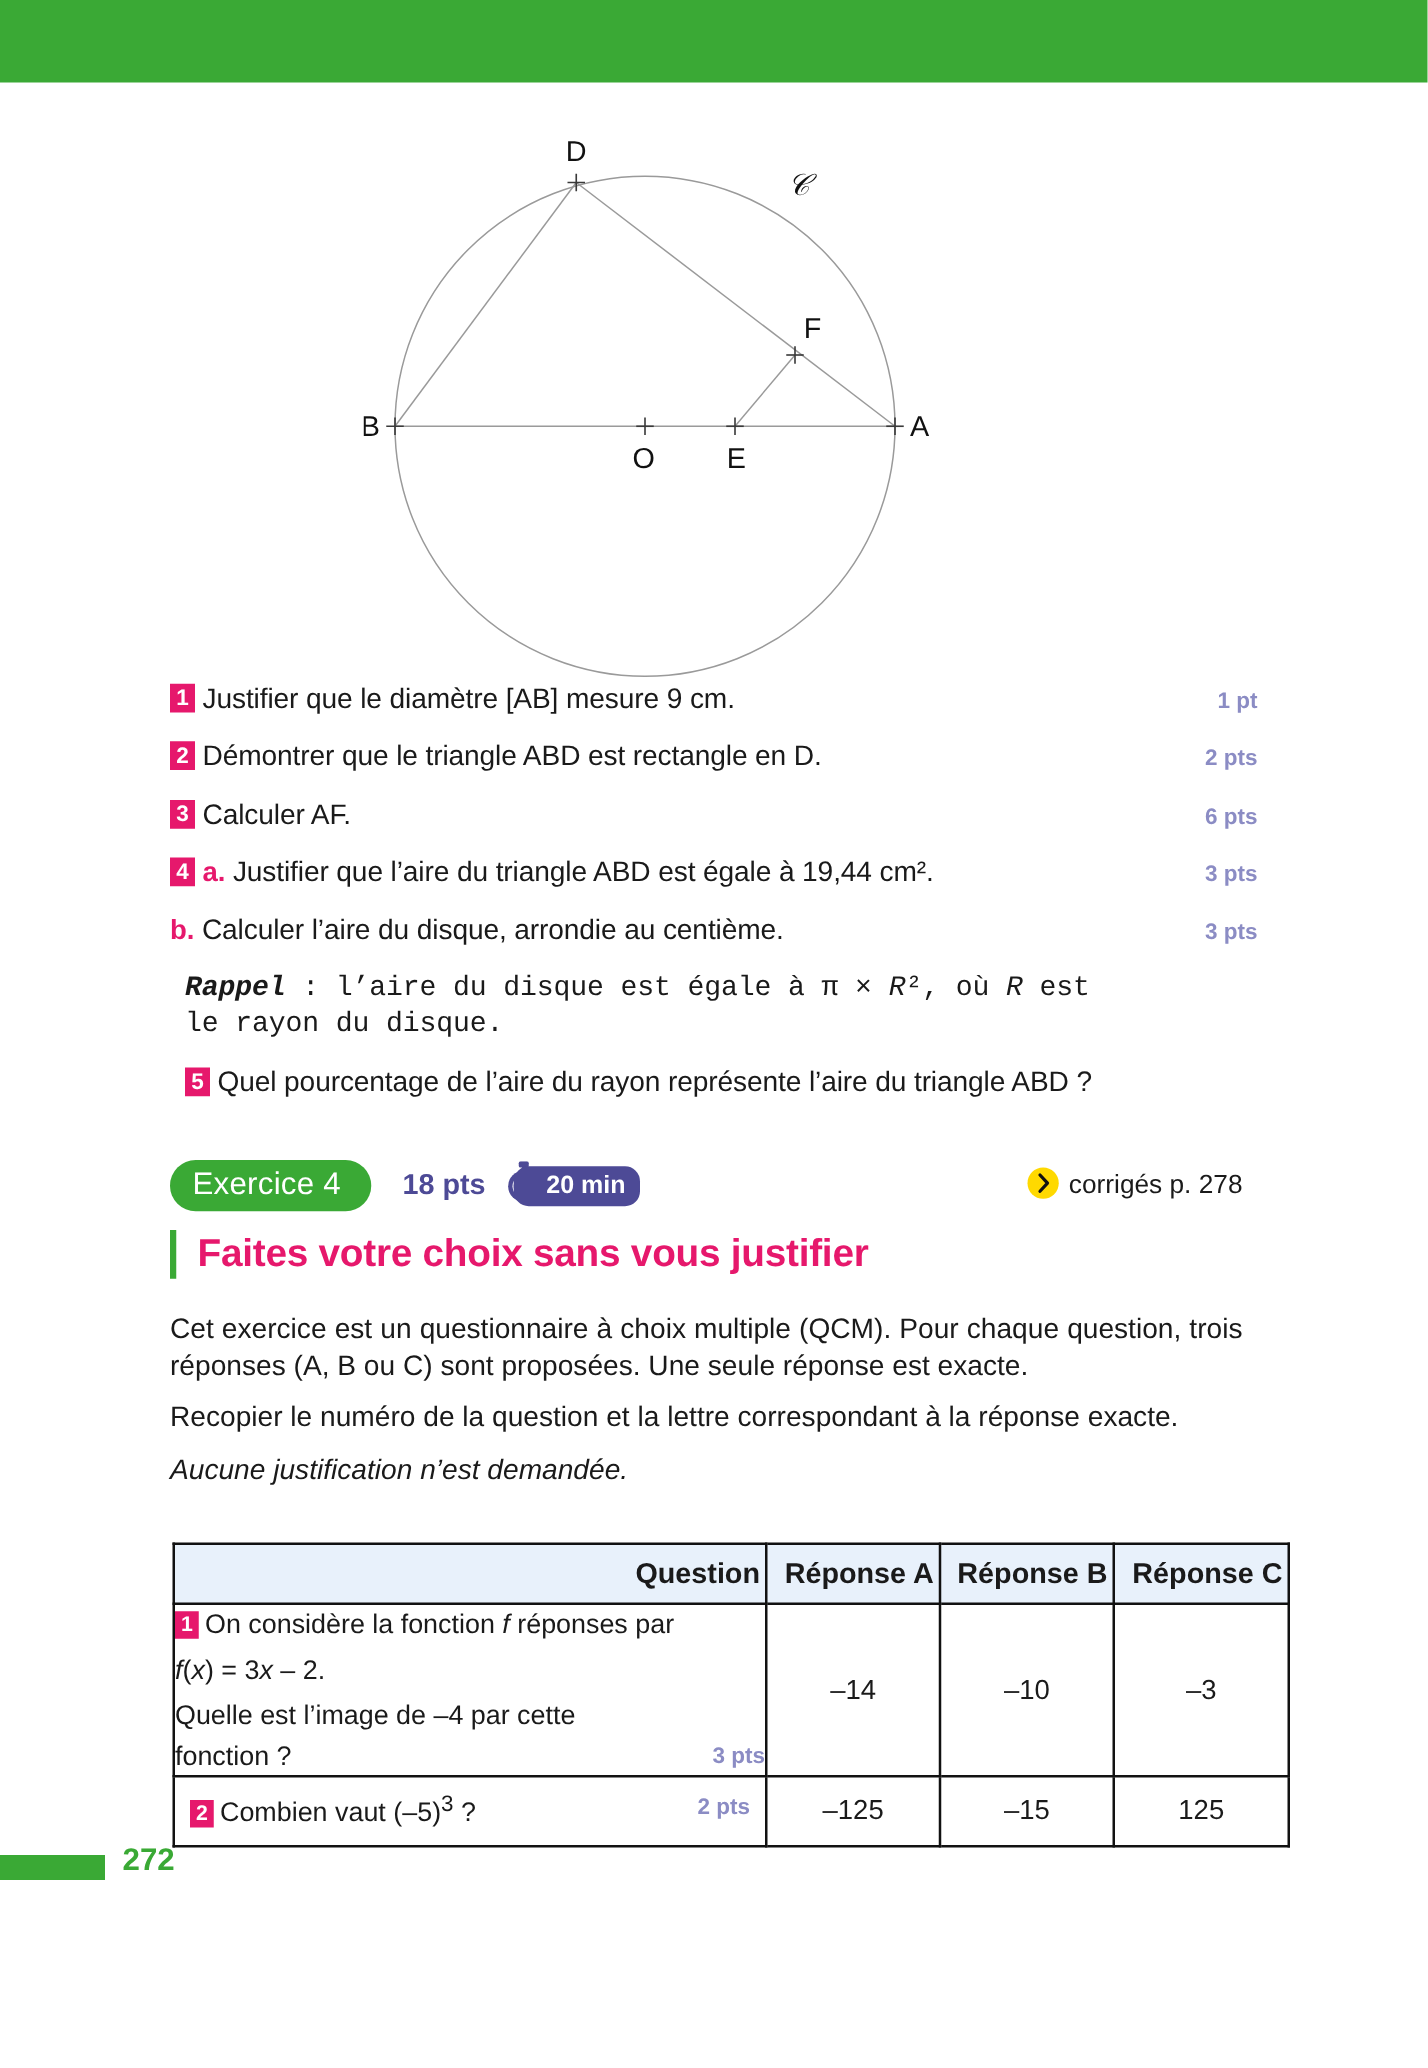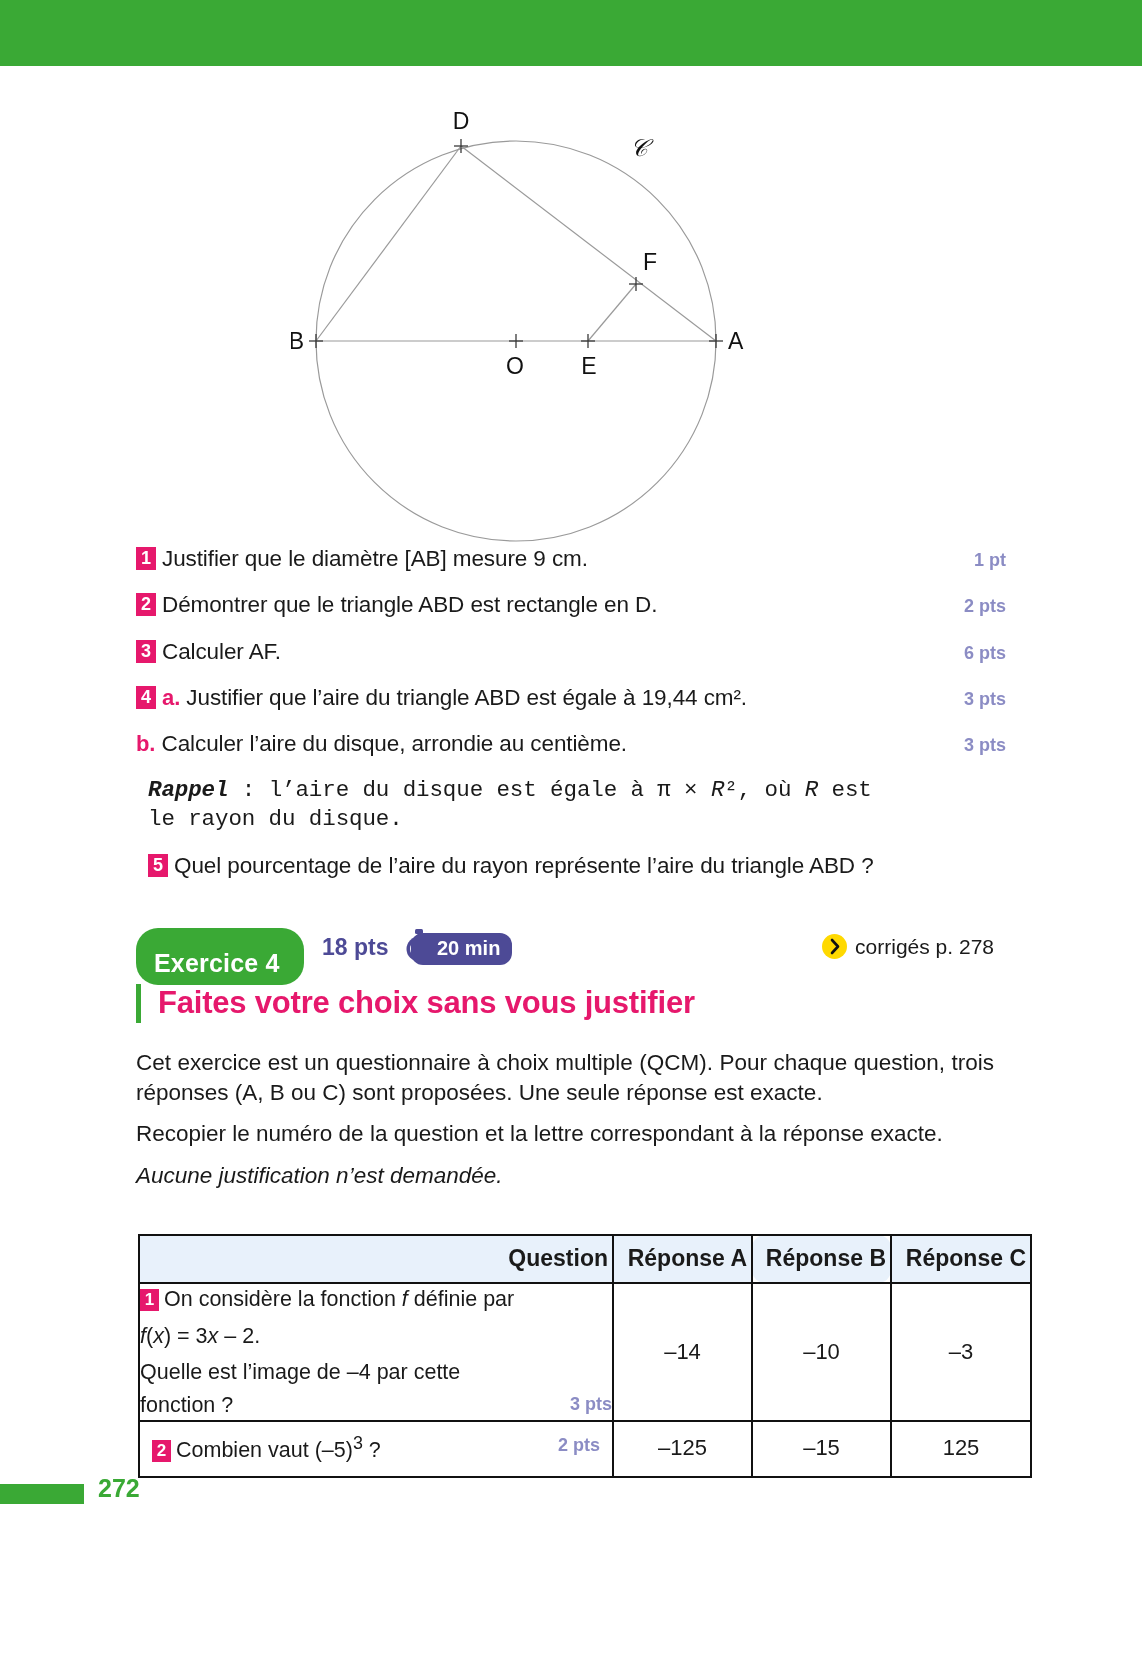--- a/index.html
+++ b/index.html
@@ -108,23 +108,23 @@
     top: 862px;
     left: 136px;
     width: 870px;
     height: 44px;
   }
   .ex-pill {
     position: absolute;
     left: 0; top: 0;
     background: #3aa935;
     color: #ffffff;
-    font-weight: bold;
+    font-weight: normal;
     font-size: 25px;
-    padding: 21px 24px 7px 18px;
+    padding: 5px 24px 7px 18px;
     border-radius: 22px;
     letter-spacing: 0.2px;
   }
   .ex-points {
     position: absolute;
     left: 186px; top: 6px;
     color: #4d4a96;
     font-weight: bold;
     font-size: 23px;
   }
@@ -210,21 +210,21 @@
   }
   .qcm thead th {
     background: #e8f1fb;
     font-size: 23px;
     font-weight: bold;
     text-align: right;
     padding: 9px 4px 10px 4px;
   }
   .col-q { width: 464px; }
   .col-a { width: 129px; }
-  .col-b { width: 129px; border-radius: 13px; }
+  .col-b { width: 129px; }
   .col-c { width: 130px; }
 
   .qcell {
     padding: 10px 12px 12px 12px;
     font-size: 21.5px;
     line-height: 1.42;
     position: relative;
     vertical-align: top;
   }
   .qcell .qnum {
@@ -404,21 +404,21 @@
         <th class="col-a">Réponse A</th>
         <th class="col-b">Réponse B</th>
         <th class="col-c">Réponse C</th>
       </tr>
     </thead>
     <tbody>
 
       <tr>
         <td class="qcell">
           <div>
-            <span class="qnum">1</span><span>On considère la fonction </span><span class="it">f</span><span> définie par</span>
+            <span class="qnum">1</span><span>On considère la fonction </span><span class="it">f</span><span> réponses par</span>
           </div>
           <div style="margin-top:6px;">
             <span class="it">f</span><span>(</span><span class="it">x</span><span>) = 3</span><span class="it">x</span><span> – 2.</span>
           </div>
           <div style="margin-top:6px;">
             <span>Quelle est l’image de –4 par cette</span>
           </div>
           <div style="margin-top:2px;">
             <span class="pts-inline-right">3 pts</span><span>fonction ?</span>
           </div>

